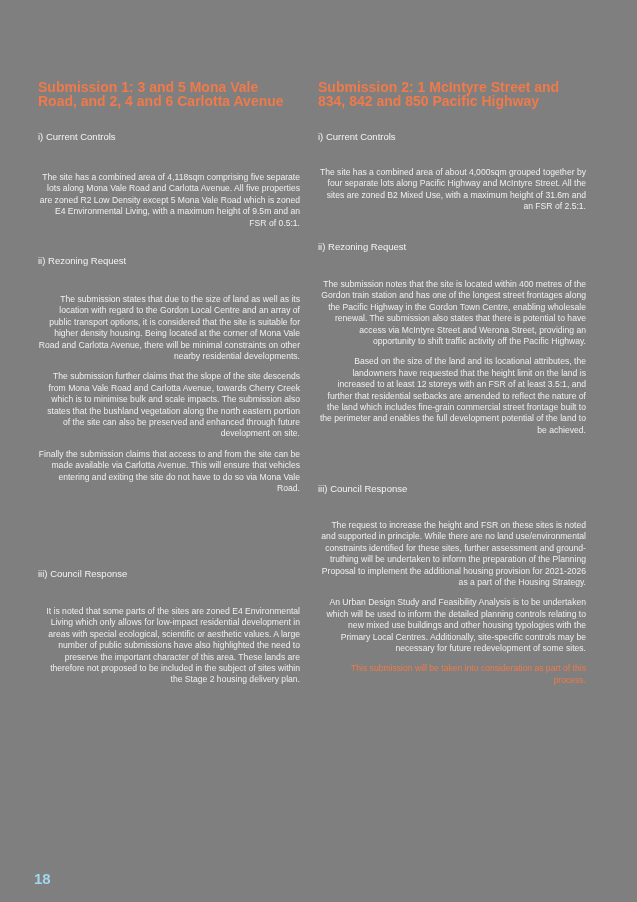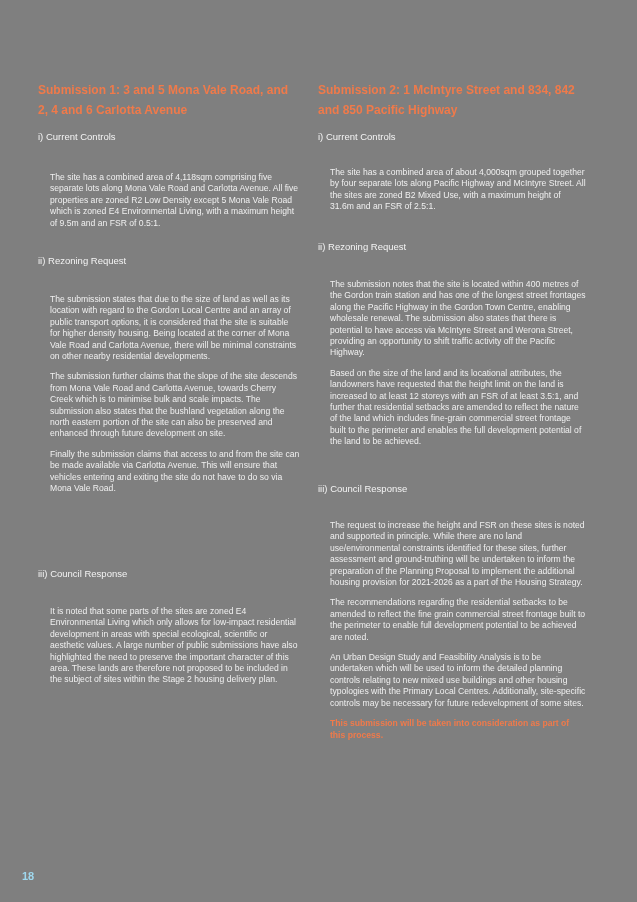--- a/index.html
+++ b/index.html
@@ -5,28 +5,28 @@
   html, body { margin:0; padding:0; }
   body {
     width:637px; height:902px; background:#7f7f7f; position:relative; overflow:hidden;
     font-family:"Liberation Sans", sans-serif; color:#f2f2f2;
   }
   .col { position:absolute; top:0; }
   .col-left { left:38px; width:262px; }
   .col-right { left:318px; width:268px; }
   .title {
     position:absolute; top:80px; left:0; right:0;
-    color:#f07a4a; font-weight:bold; font-size:12px; line-height:20px;
+    color:#f07a4a; font-weight:bold; font-size:14px; line-height:14px;
   }
   .heading { position:absolute; left:0; font-size:9.5px; line-height:12px; color:#f4f4f4; }
-  .block { position:absolute; left:12px; right:0; }
+  .block { position:absolute; left:0; right:0;text-align:right; }
   .para { font-size:8.6px; line-height:11.4px; margin:0 0 9px 0; color:#f0f0f0; }
-  .para.accent { color:#f07a4a; font-weight:bold; }
+  .para.accent { color:#f07a4a; font-weight:normal; }
   .page-num {
-    position:absolute; left:22px; top:870px; font-size:11px; font-weight:bold; color:#9fd8ee;
+    position:absolute; left:34px; top:870px; font-size:15px; font-weight:bold; color:#9fd8ee;
   }
 </style>
 </head>
 <body>
 
 <div class="col col-left">
   <div class="title">Submission 1: 3 and 5 Mona Vale Road, and 2, 4 and 6 Carlotta Avenue</div>
 
   <div class="heading" style="top:131px">i) Current Controls</div>
   <div class="block" style="top:172px">
@@ -56,19 +56,18 @@
 
   <div class="heading" style="top:241px">ii) Rezoning Request</div>
   <div class="block" style="top:279px">
     <p class="para">The submission notes that the site is located within 400 metres of the Gordon train station and has one of the longest street frontages along the Pacific Highway in the Gordon Town Centre, enabling wholesale renewal. The submission also states that there is potential to have access via McIntyre Street and Werona Street, providing an opportunity to shift traffic activity off the Pacific Highway.</p>
     <p class="para">Based on the size of the land and its locational attributes, the landowners have requested that the height limit on the land is increased to at least 12 storeys with an FSR of at least 3.5:1, and further that residential setbacks are amended to reflect the nature of the land which includes fine-grain commercial street frontage built to the perimeter and enables the full development potential of the land to be achieved.</p>
   </div>
 
   <div class="heading" style="top:483px">iii) Council Response</div>
   <div class="block" style="top:520px">
     <p class="para">The request to increase the height and FSR on these sites is noted and supported in principle. While there are no land use/environmental constraints identified for these sites, further assessment and ground-truthing will be undertaken to inform the preparation of the Planning Proposal to implement the additional housing provision for 2021-2026 as a part of the Housing Strategy.</p>
-    <p class="para">The recommendations regarding the residential setbacks to be amended to reflect the fine grain commercial street frontage built to the perimeter to enable full development potential to be achieved are noted.</p>
     <p class="para">An Urban Design Study and Feasibility Analysis is to be undertaken which will be used to inform the detailed planning controls relating to new mixed use buildings and other housing typologies with the Primary Local Centres. Additionally, site-specific controls may be necessary for future redevelopment of some sites.</p>
     <p class="para accent">This submission will be taken into consideration as part of this process.</p>
   </div>
 </div>
 
 <div class="page-num">18</div>
 
 </body></html>

